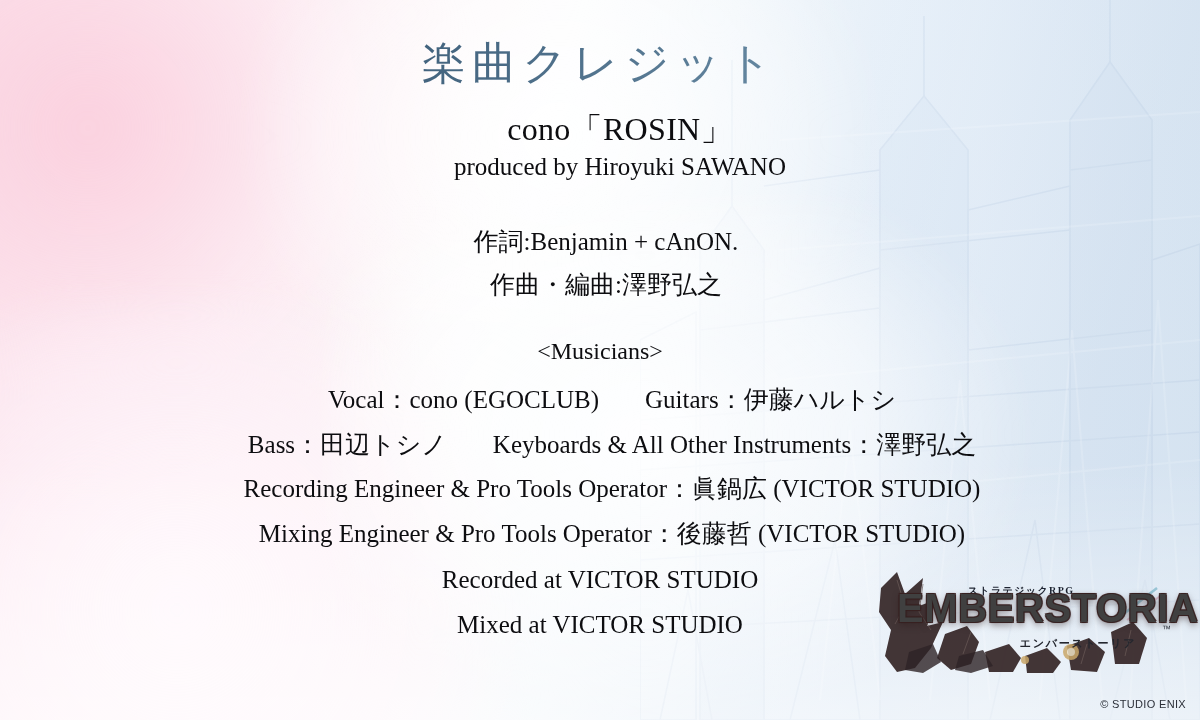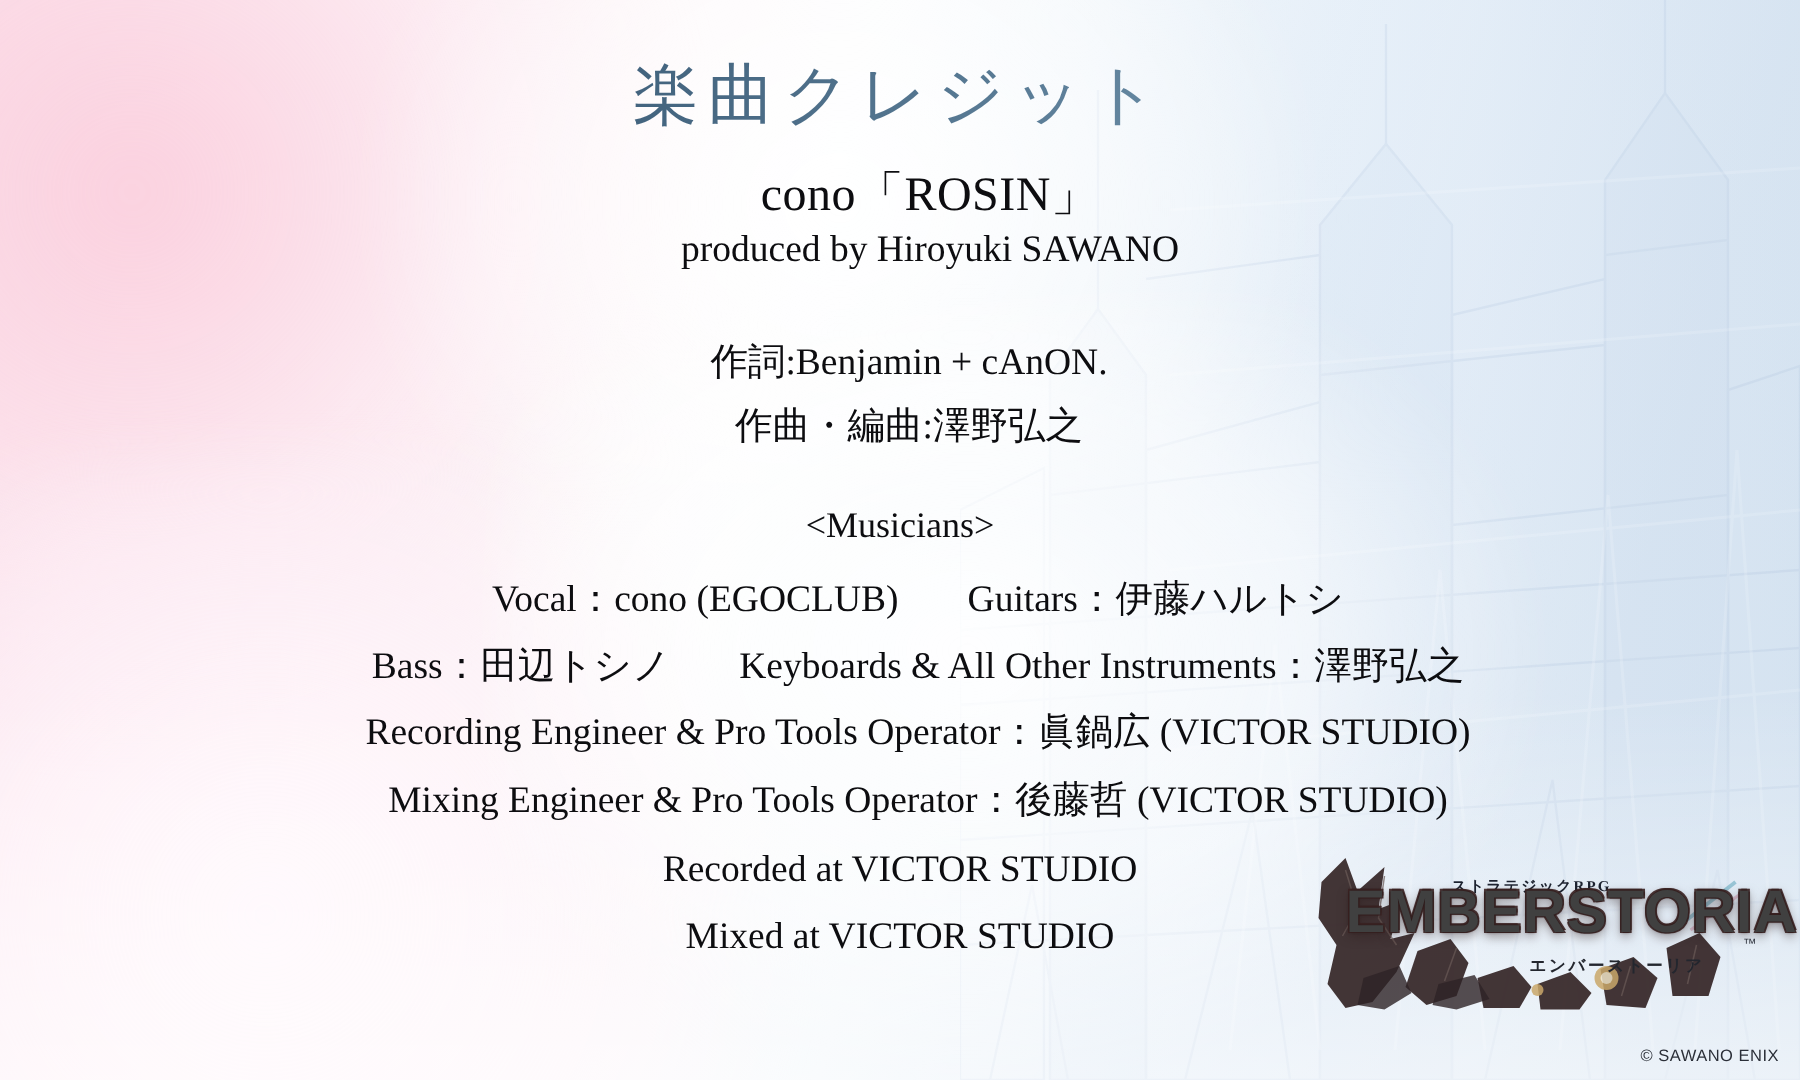--- a/index.html
+++ b/index.html
@@ -385,16 +385,16 @@
         <g stroke="#d2a0b8" stroke-width="2" fill="none" opacity="0.6">
           <path d="M252 60 L288 34"></path>
         </g>
       </svg>
       <div class="logo-tagline">ストラテジックRPG</div>
       <div class="logo-wordmark">EMBERSTORIA</div>
       <div class="logo-tm">™</div>
       <div class="logo-sub">エンバーストーリア</div>
     </div>
 
-    <div class="copyright">© SAWANO ENIX</div>
+    <div class="copyright">© STUDIO ENIX</div>
 
   </div>
 </div>
 
 </body></html>

